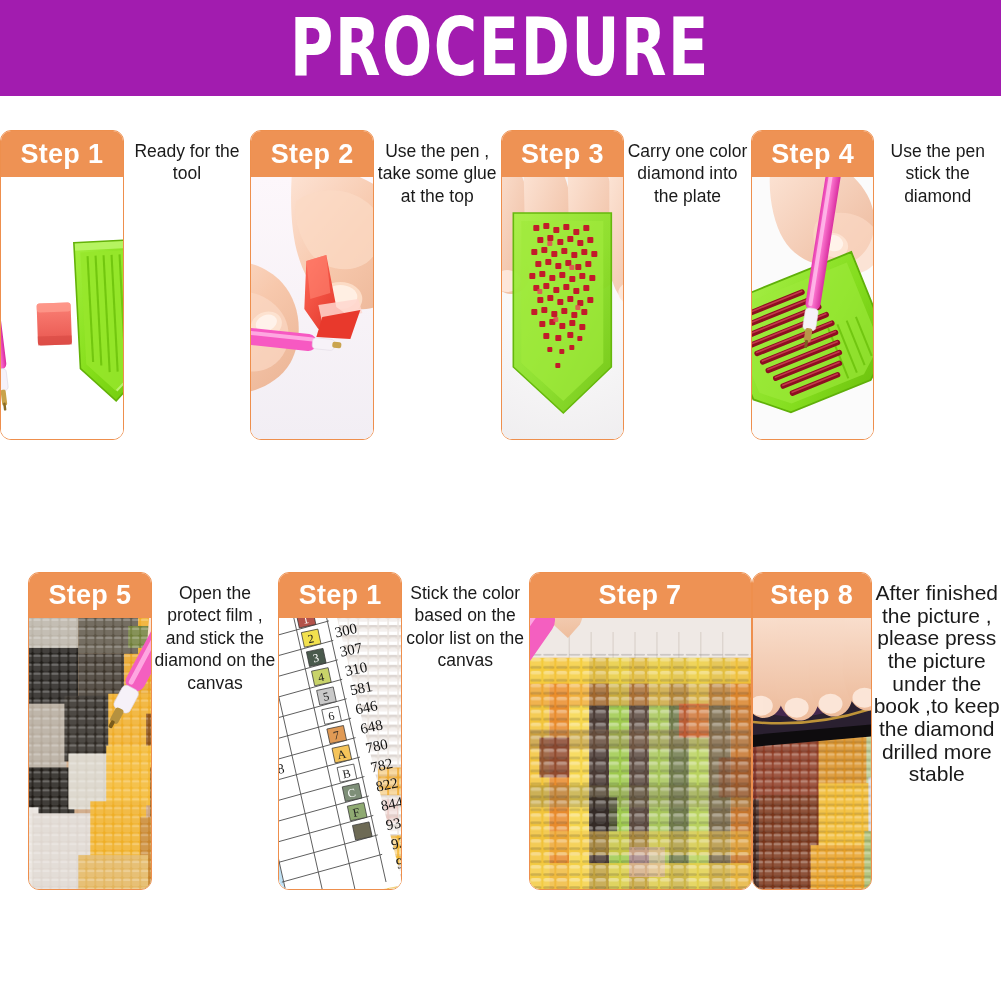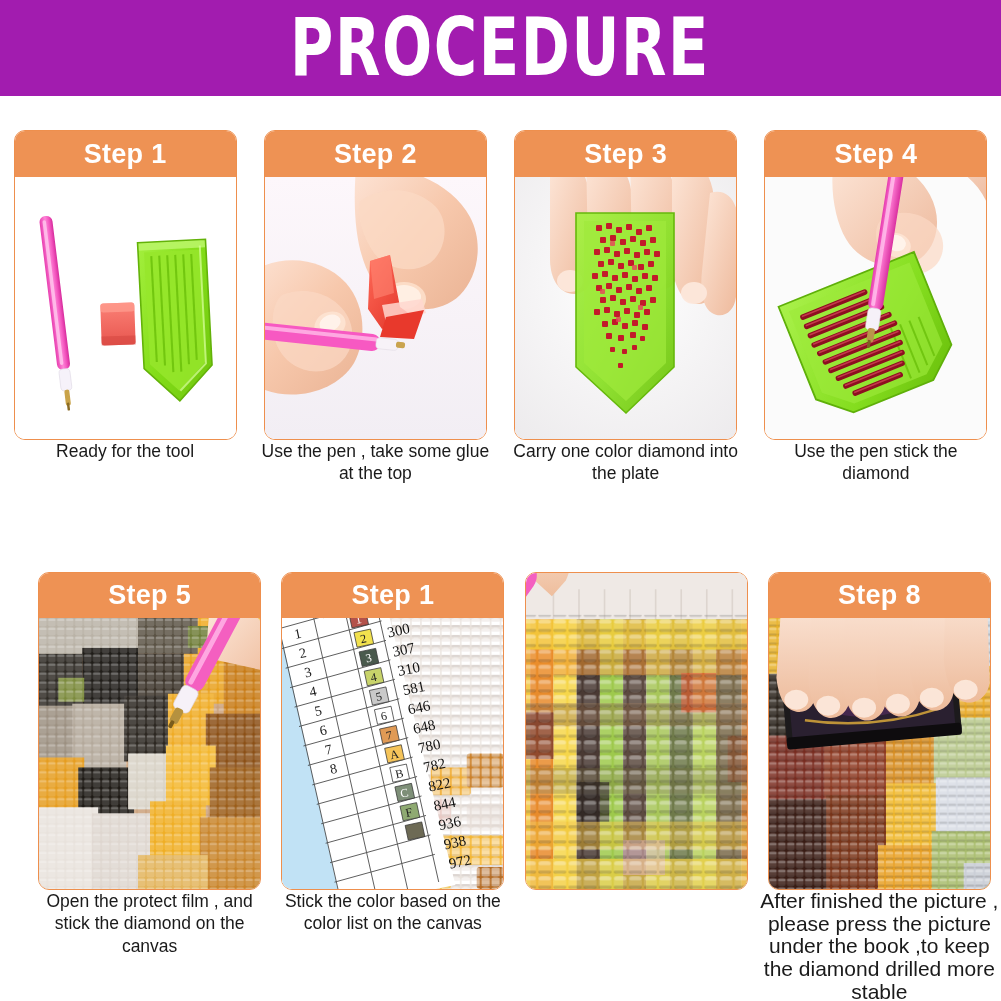--- a/index.html
+++ b/index.html
@@ -28,21 +28,21 @@
     transform-origin: center;
     line-height: 1;
     white-space: nowrap;
   }
 
   
   .row { position: absolute; left: 0; width: 1001px; display: flex; }
   .row-1 { top: 130px; }
   .row-2 { top: 572px; padding-left: 28px; }
 
-  .cell { width: 250.25px; display: flex; flex-direction: column; align-items: center; }
+  .cell { width: 250.25px; display: flex; flex-direction: row; align-items: flex-start; }
 
   .card {
     width: 223px;
     border: 1.6px solid #ee8f4d;
     border-radius: 11px;
     overflow: hidden;
     background: #ffffff;
     display: flex; flex-direction: column;
   }
   .card-r1 { height: 310px; }
@@ -58,21 +58,21 @@
     flex: 0 0 auto;
   }
   .card-r2 .card-head { height: 45px; }
 
   .card-body { flex: 1 1 auto; position: relative; overflow: hidden; background:#fff; }
   .card-body svg { display:block; width: 100%; height: 100%; }
 
   
   .caption {
     width: 230px;
-    margin-top: 0;
+    margin-top: 10px;
     text-align: center;
     font-size: 17.5px;
     line-height: 1.28;
     color: #1a1a1a;
   }
   .caption-tight { line-height: 1.08; font-size: 21px; width: 243px; }
 </style>
 </head>
 <body>
 
@@ -586,20 +586,21 @@
               </g>
             </g>
           </svg>
         </div>
       </div>
       <div class="caption">Stick the color based on the color list on the canvas</div>
     </div>
 
     <div class="cell">
       <div class="card card-r2">
+        <div class="card-head">Step 7</div>
         <div class="card-body">
           <svg viewBox="0 0 223 272" preserveAspectRatio="xMidYMid slice" aria-hidden="true">
             <defs>
               <pattern id="bead7" width="13" height="13" patternUnits="userSpaceOnUse">
                 <rect width="13" height="13" fill="none"></rect>
                 <rect x="1" y="1" width="11" height="11" rx="4" fill="#ffffff" opacity="0.14"></rect>
                 <rect x="1" y="1" width="11" height="3.4" rx="1.6" fill="#ffffff" opacity="0.3"></rect>
                 <rect x="1" y="9.2" width="11" height="2.6" rx="1.2" fill="#000000" opacity="0.16"></rect>
               </pattern>
               <linearGradient id="skin7" x1="0" y1="0" x2="1" y2="1">

